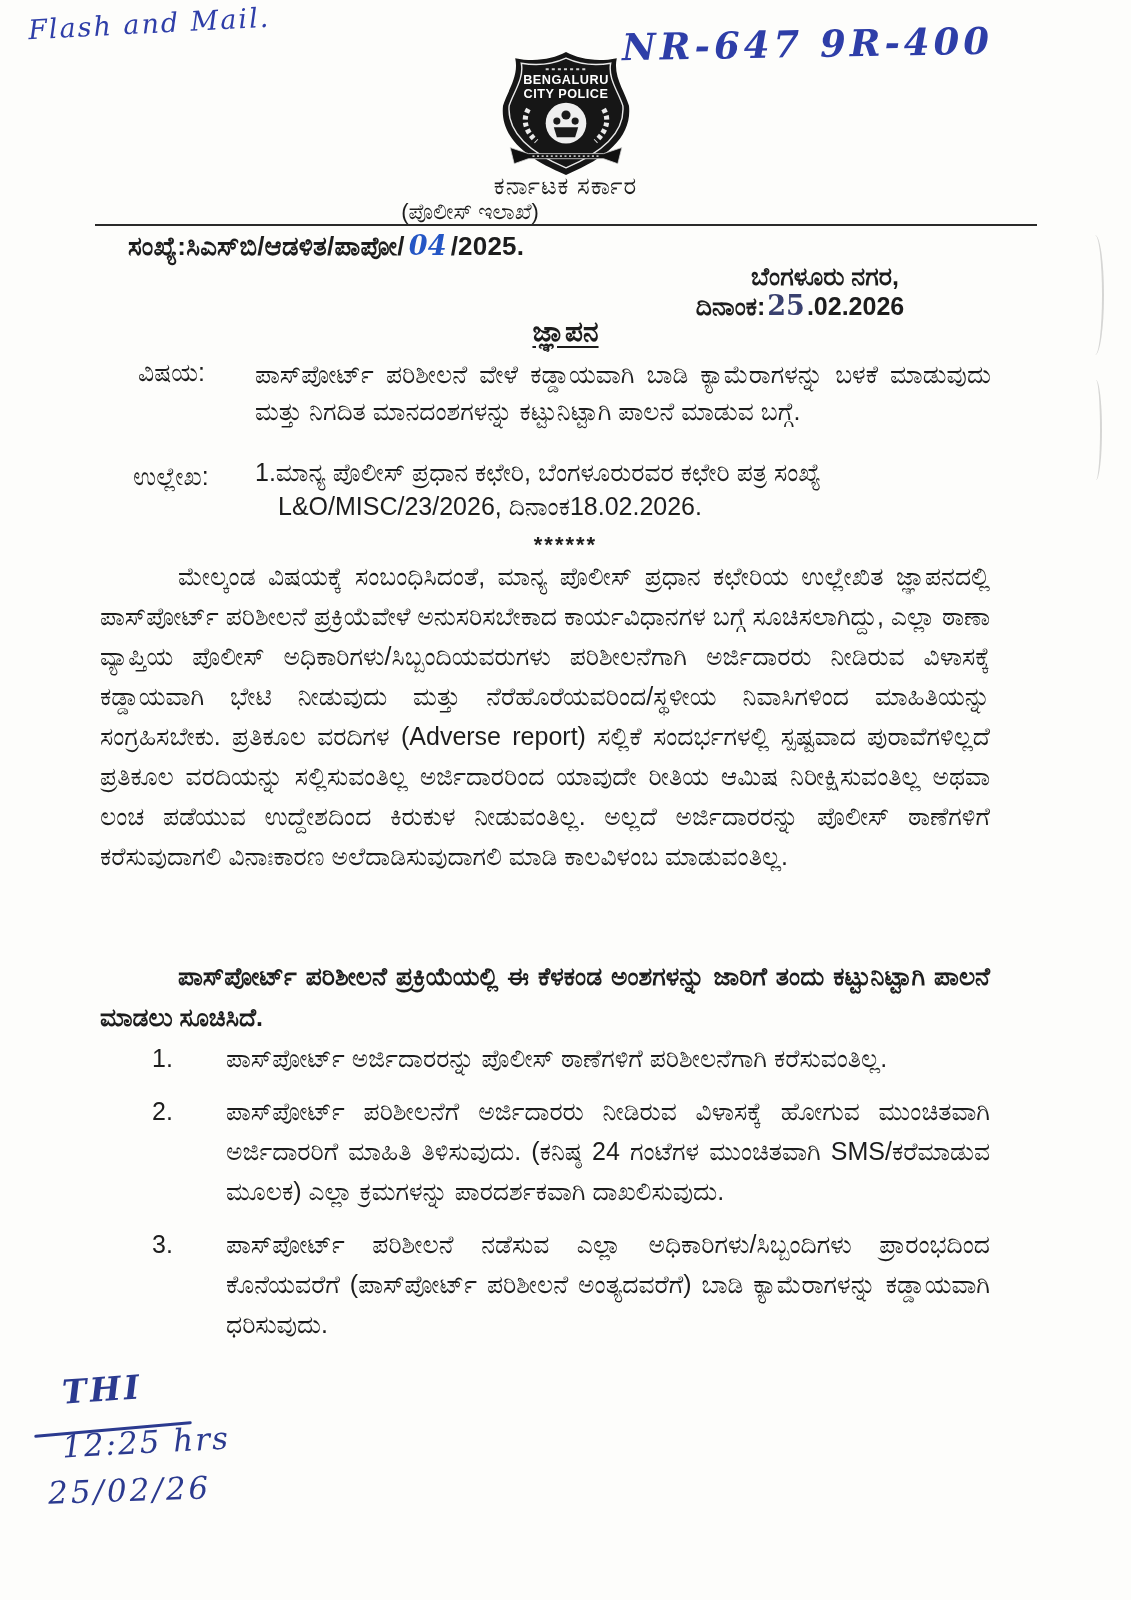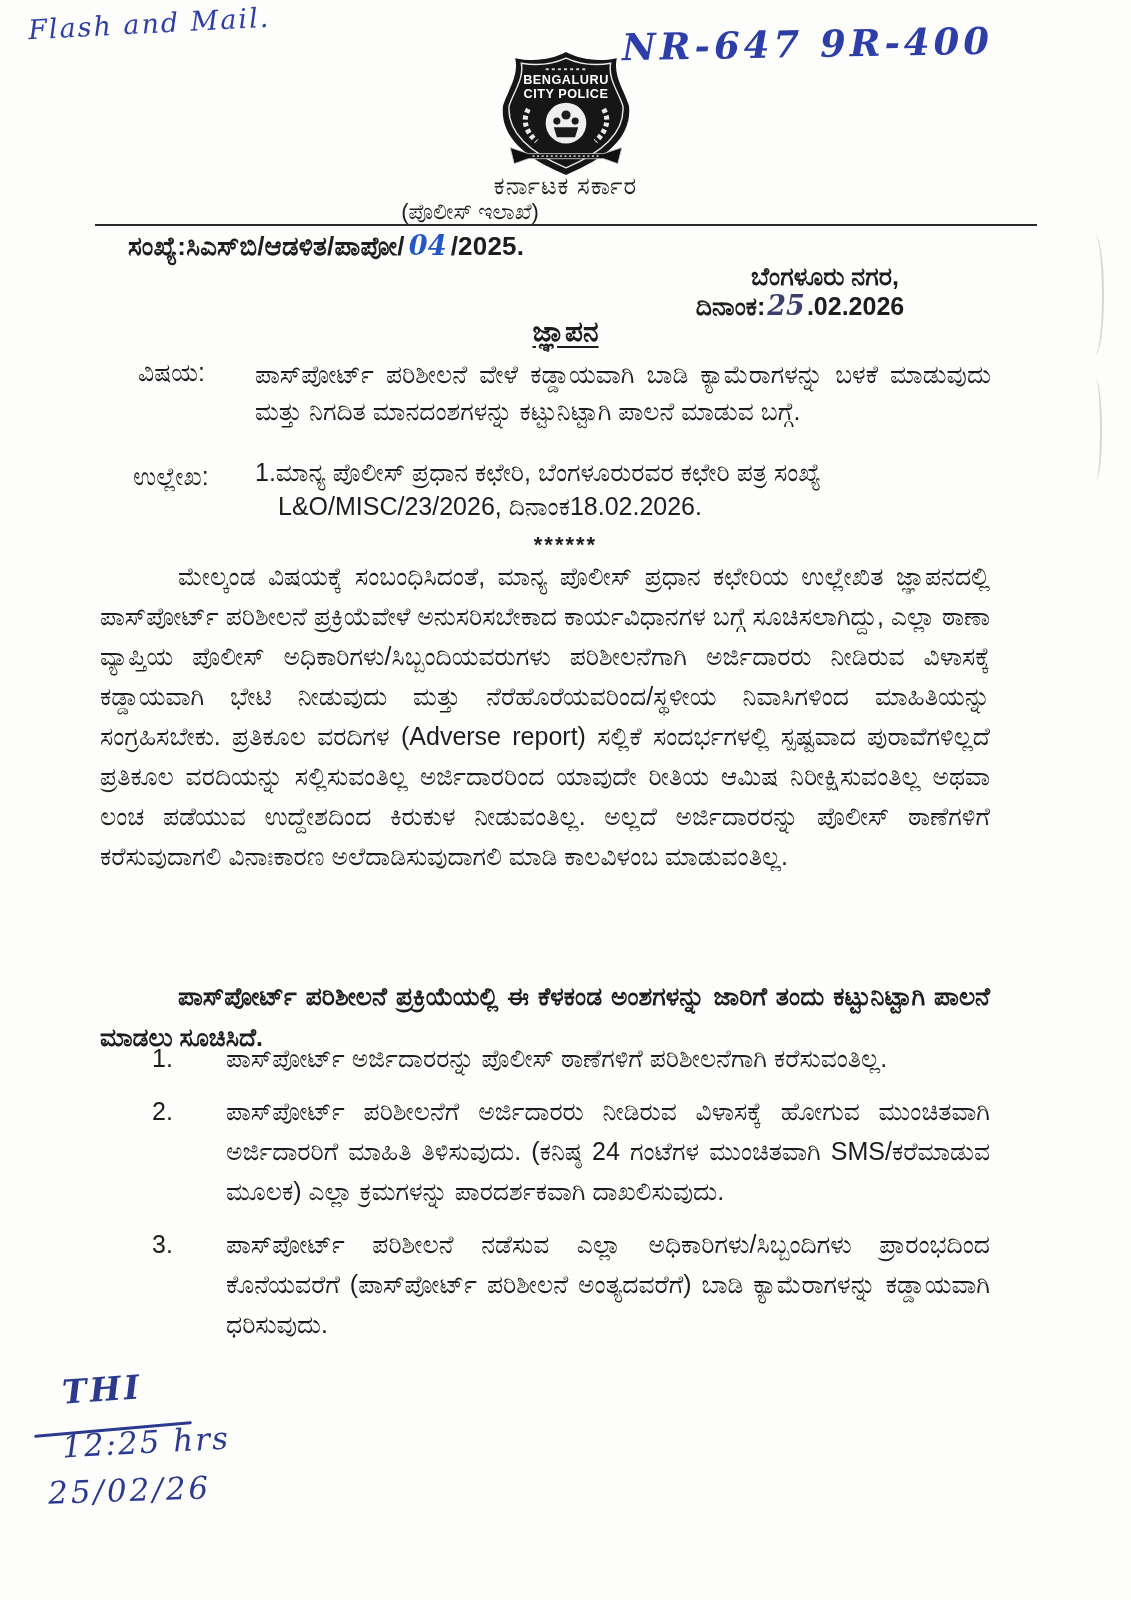--- a/index.html
+++ b/index.html
@@ -35,21 +35,21 @@
   }
   .hw-ref-num{
     color:#2456c5;
     font-family:"DejaVu Serif","Liberation Serif",serif;
     font-style:italic; font-weight:bold;
     font-size:27px; padding:0 4px;
   }
   .hw-date-day{
     color:#39406e;
     font-family:"DejaVu Serif","Liberation Serif",serif;
-    font-style:italic; font-weight:bold;
+    font-weight:bold;
     font-size:27px; padding:0 2px;
   }
 
   
   .logo-wrap{ left:488px; top:50px; width:156px; text-align:right; }
   .govt-line1{ left:0; top:172px; width:1131px; text-align:center; font-size:24px; letter-spacing:1px; }
   .govt-line2{ left:0; top:199px; width:940px; text-align:center; font-size:22px; }
   .header-rule{ left:95px; top:224px; width:942px; height:2px; background:#2a2a2a; }
   .ref-line{ left:128px; top:230px; font-size:26px; font-weight:bold; letter-spacing:0.2px; }
   .office-line1{ left:660px; top:228px; width:360px; text-align:center; font-size:26px; font-weight:bold; }
@@ -71,21 +71,21 @@
   .stars{ left:0; top:532px; width:1131px; text-align:center; font-size:22px; letter-spacing:2px; font-weight:bold; }
 
   .body-para{
     left:100px; top:556px; width:890px;
     font-size:25px; line-height:40px;
     text-align:justify; text-indent:78px;
   }
   .directive-para{
     left:100px; top:956px; width:890px;
     font-size:25px; line-height:41px; font-weight:bold;
-    text-align:justify; text-indent:78px;margin-top:20px;
+    text-align:justify; text-indent:78px;
   }
 
   .list{ left:152px; top:1038px; width:838px; }
   .list-item{ display:flex; margin-bottom:13px; }
   .list-num{ width:74px; flex:0 0 74px; font-size:25px; line-height:40px; }
   .list-text{ flex:1; font-size:25px; line-height:40px; text-align:justify; }
 
   
   .hw-thi{ left:62px; top:1370px; font-size:33px; letter-spacing:3px; font-weight:bold; color:#2b3a8f; transform:rotate(-4deg); }
   .hw-underline{ left:34px; top:1428px; width:158px; height:3px; background:#2b3a8f; transform:rotate(-5deg); border-radius:2px; }

